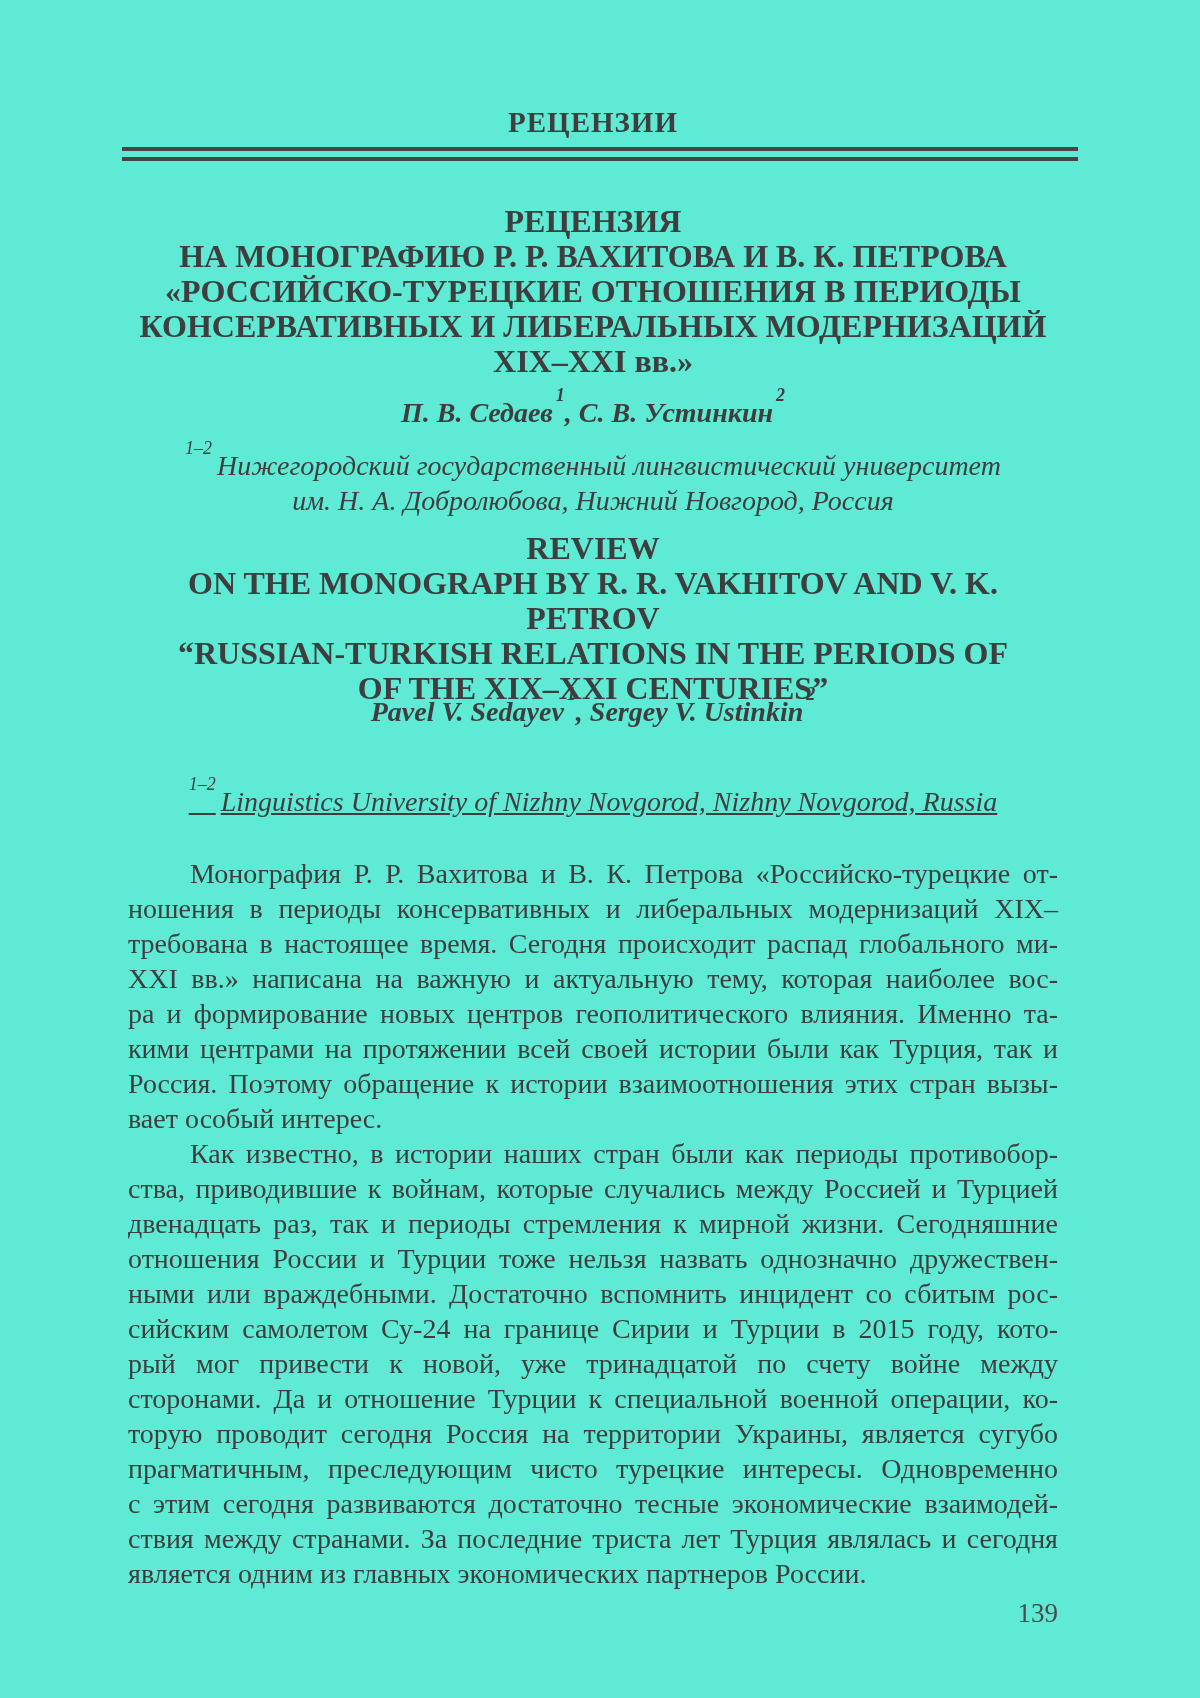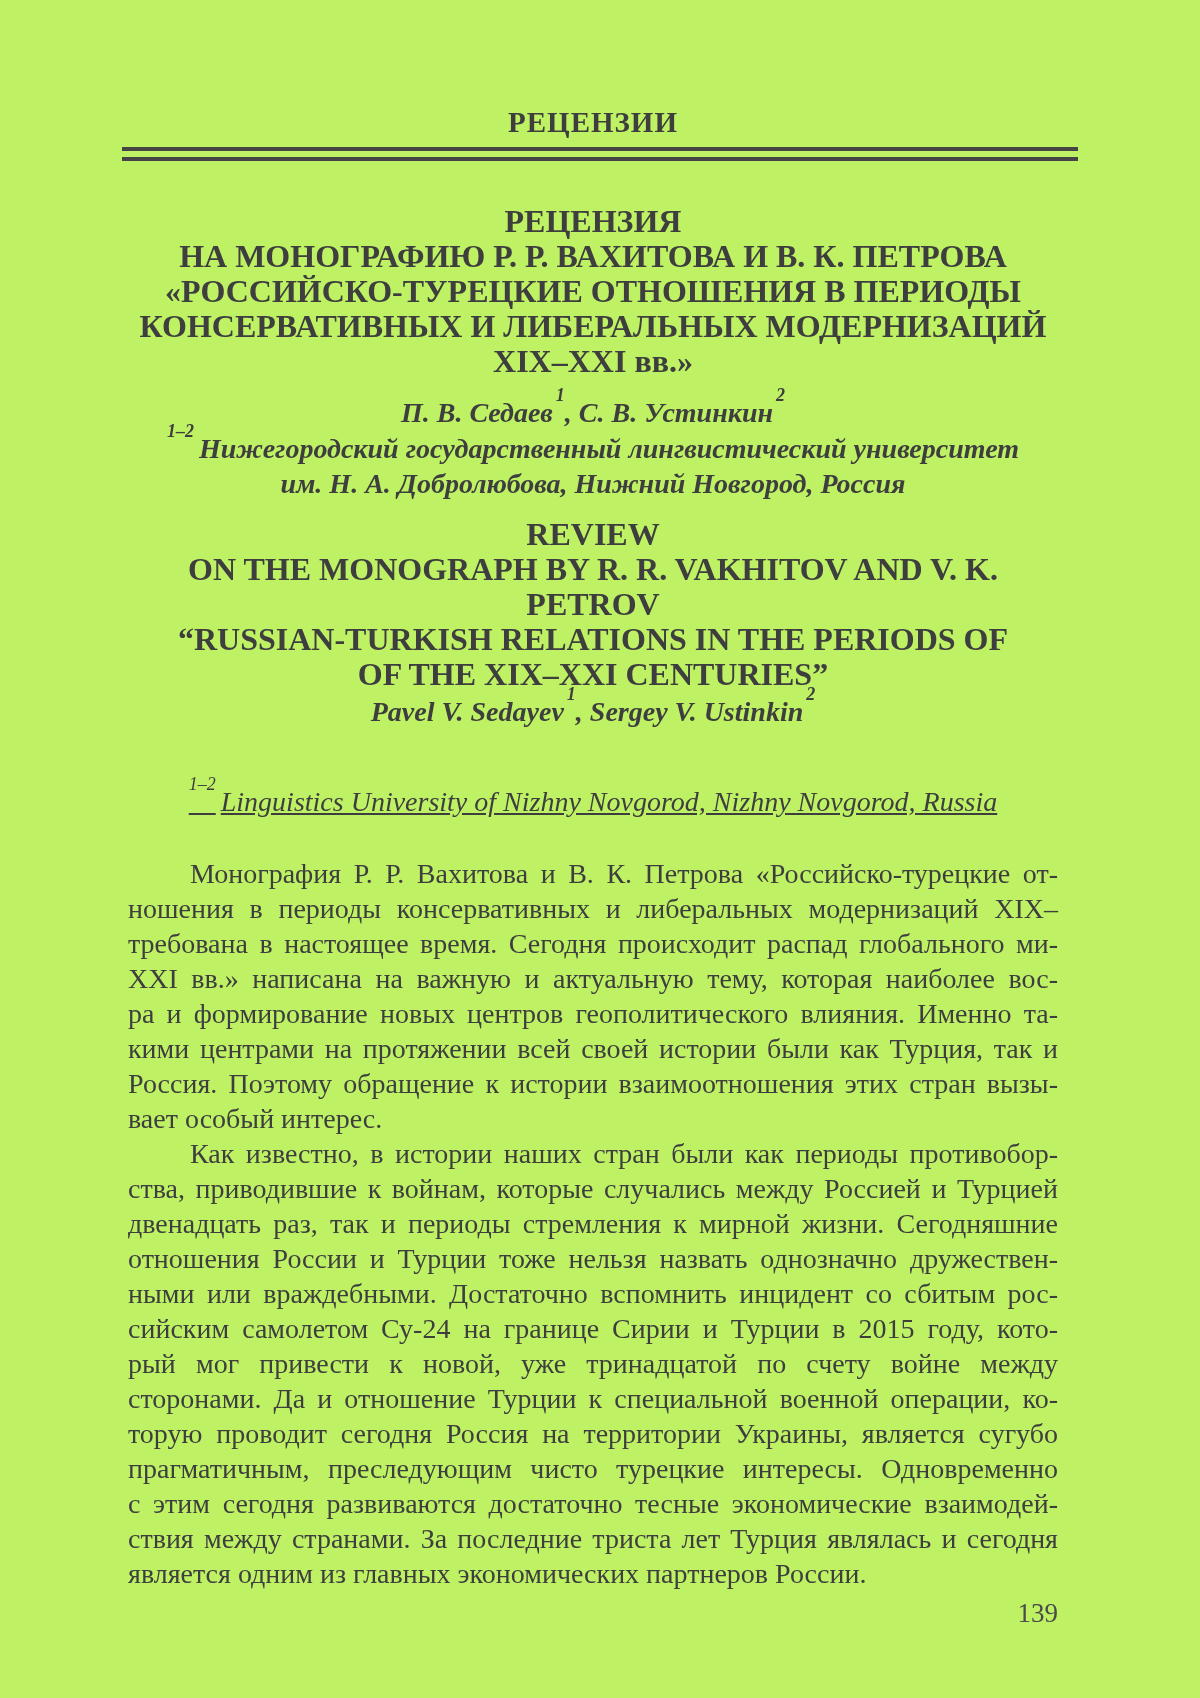--- a/index.html
+++ b/index.html
@@ -4,21 +4,21 @@
 <style>
   html, body {
     margin: 0;
     padding: 0;
     background: #ffffff;
   }
   .page {
     position: relative;
     width: 1200px;
     height: 1698px;
-    background: #bef264;
+    background: #5eead4;
     font-family: "Liberation Serif", "DejaVu Serif", serif;
     color: #3e3e3e;
     overflow: hidden;
   }
   .content { position: absolute; left: 128px; width: 930px; }
 
   .section-header {
     top: 106px;
     text-align: center;
     font-weight: bold;
@@ -35,39 +35,39 @@
   .rule-top { top: 147px; }
   .rule-bottom { top: 157px; }
 
   .title-block {
     text-align: center;
     font-weight: bold;
     font-size: 32px;
     line-height: 35px;
   }
   .title-ru { top: 204px; }
-  .title-en { top: 517px; }
+  .title-en { top: 531px; }
 
   .authors {
     text-align: center;
     font-weight: bold;
     font-style: italic;
     font-size: 28px;
     line-height: 34px;
   }
   .authors-ru { top: 389px; }
   .authors-en { top: 688px; }
 
   .affil {
     text-align: center;
     font-style: italic;
     font-size: 28px;
     line-height: 35px;
   }
-  .affil-ru { top: 425px; font-weight: bold; }
+  .affil-ru { top: 442px; }
   .affil-en { top: 778px; text-decoration: underline; }
 
   .sup {
     font-size: 18px;
     font-style: italic;
     position: relative;
     top: -11px;
     margin-left: 3px;
   }
   .affil .sup { margin-left: 0; margin-right: 5px; }

